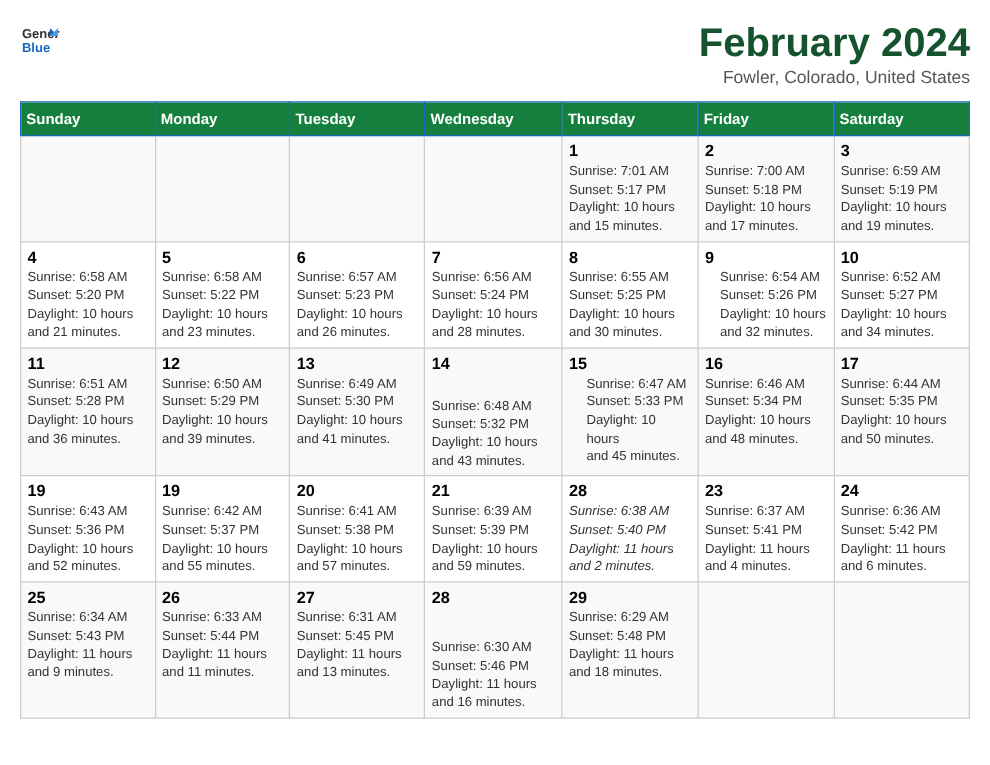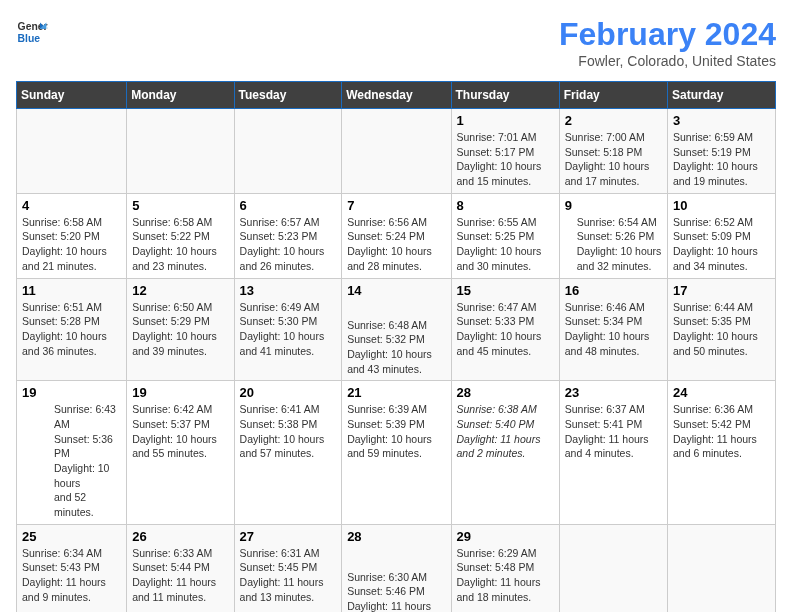--- a/index.html
+++ b/index.html
@@ -24,33 +24,33 @@
     .logo-icon {
       width: 32px;
       height: 32px;
     }
     .title-area {
       text-align: right;
     }
     .main-title {
       font-size: 32px;
       font-weight: bold;
-      color: #3b82f6;
+      color: #14532d;
     }
     .subtitle {
       font-size: 14px;
       color: #555;
     }
     table {
       width: 100%;
       border-collapse: collapse;
       font-size: 11px;
     }
     thead tr {
-      background-color: #404040;
+      background-color: #15803d;
       color: #fff;
     }
     thead th {
       padding: 6px 4px;
       text-align: left;
       font-size: 12px;
       font-weight: bold;
       border: 1px solid #1a6bbf;
     }
     tbody tr {
@@ -178,21 +178,21 @@
         <td>
           <span class="day-number">9</span>
           <div class="day-info" style="white-space: pre-line; margin-left: 12px;">Sunrise: 6:54 AM
 Sunset: 5:26 PM
 Daylight: 10 hours
 and 32 minutes.</div>
         </td>
         <td>
           <span class="day-number">10</span>
           <div class="day-info" style="white-space: pre-line;">Sunrise: 6:52 AM
-Sunset: 5:09 PM
+Sunset: 5:27 PM
 Daylight: 10 hours
 and 34 minutes.</div>
         </td>
       </tr>
       <tr>
         <td>
           <span class="day-number">11</span>
           <div class="day-info" style="white-space: pre-line;">Sunrise: 6:51 AM
 Sunset: 5:28 PM
 Daylight: 10 hours
@@ -214,21 +214,21 @@
         </td>
         <td>
           <span class="day-number">14</span>
           <div class="day-info" style="white-space: pre-line; margin-top: 20px;">Sunrise: 6:48 AM
 Sunset: 5:32 PM
 Daylight: 10 hours
 and 43 minutes.</div>
         </td>
         <td>
           <span class="day-number">15</span>
-          <div class="day-info" style="white-space: pre-line;">Sunrise: 6:47 AM
+          <div class="day-info" style="white-space: pre-line; margin-left: 14px;">Sunrise: 6:47 AM
 Sunset: 5:33 PM
 Daylight: 10 hours
 and 45 minutes.</div>
         </td>
         <td>
           <span class="day-number">16</span>
           <div class="day-info" style="white-space: pre-line;">Sunrise: 6:46 AM
 Sunset: 5:34 PM
 Daylight: 10 hours
 and 48 minutes.</div>
@@ -237,21 +237,21 @@
           <span class="day-number">17</span>
           <div class="day-info" style="white-space: pre-line;">Sunrise: 6:44 AM
 Sunset: 5:35 PM
 Daylight: 10 hours
 and 50 minutes.</div>
         </td>
       </tr>
       <tr>
         <td>
           <span class="day-number">19</span>
-          <div class="day-info" style="white-space: pre-line; margin-left: 32px;">Sunrise: 6:43 AM
+          <div class="day-info" style="white-space: pre-line;">Sunrise: 6:43 AM
 Sunset: 5:36 PM
 Daylight: 10 hours
 and 52 minutes.</div>
         </td>
         <td>
           <span class="day-number">19</span>
           <div class="day-info" style="white-space: pre-line;">Sunrise: 6:42 AM
 Sunset: 5:37 PM
 Daylight: 10 hours
 and 55 minutes.</div>

